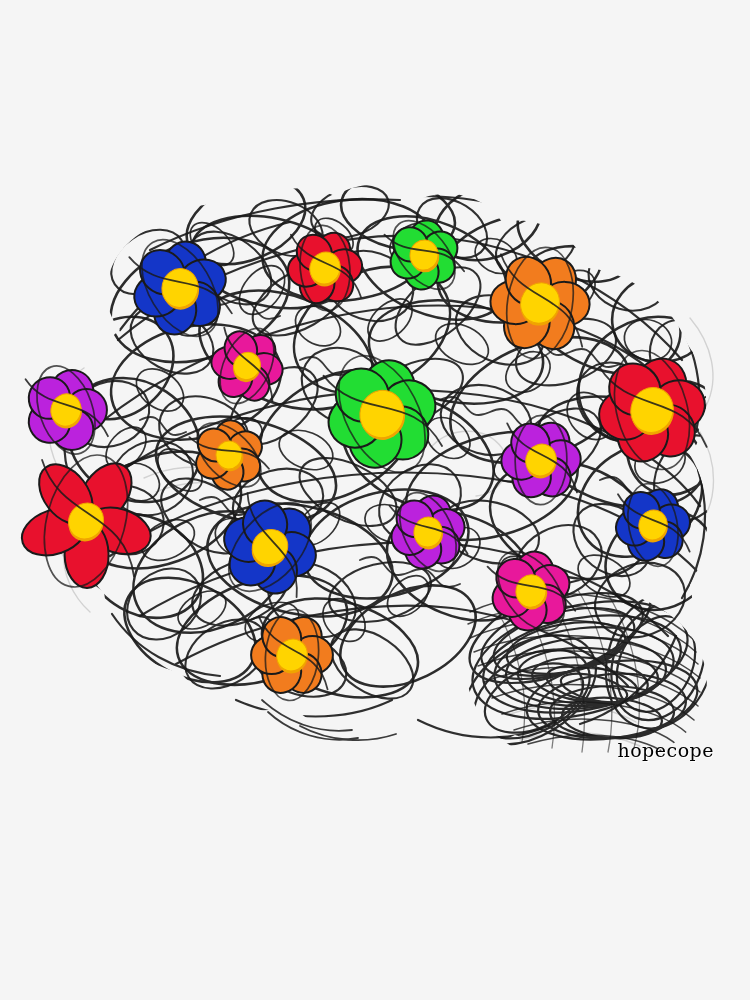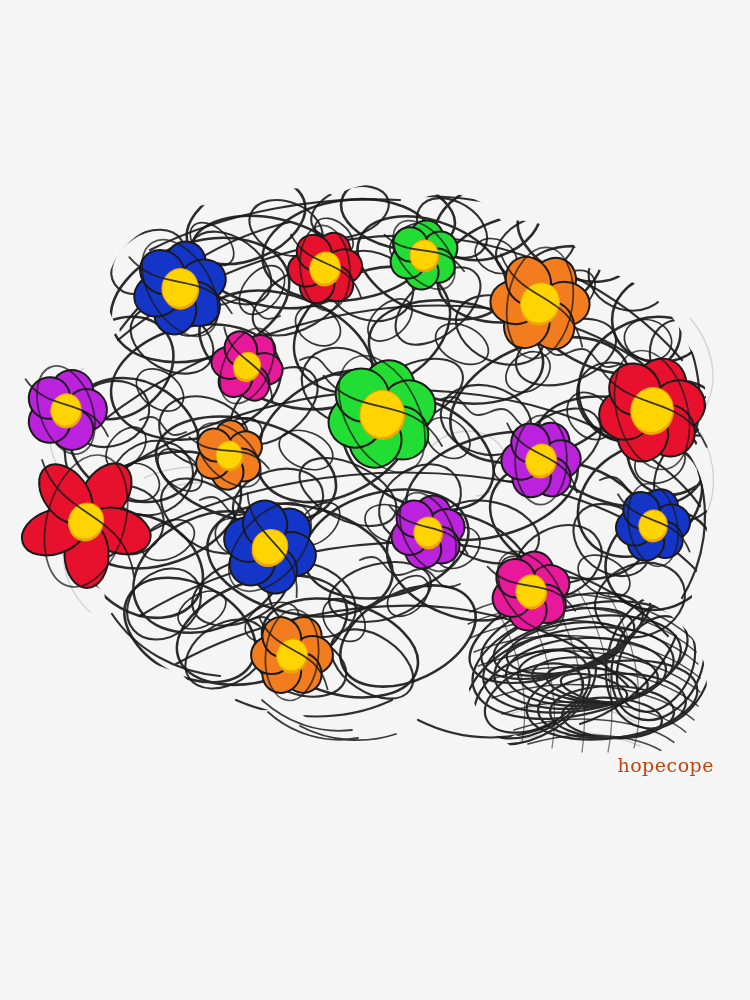--- a/index.html
+++ b/index.html
@@ -25,25 +25,25 @@
   #art-svg {
     position: absolute;
     left: 0; top: 0;
     width: 750px;
     height: 1000px;
     display: block;
   }
   .watermark {
     position: absolute;
     right: 36px;
-    bottom: 224px;
+    bottom: 239px;
     font-family: "DejaVu Serif", "Liberation Serif", serif;
     font-size: 19px;
     letter-spacing: 0.5px;
-    color: #c2410c;
+    color: #000000;
     text-shadow: 1px 1px 0 #ffffff;
     user-select: none;
     white-space: nowrap;
   }
 </style>
 </head>
 <body>
 
 <div id="artboard">
 

